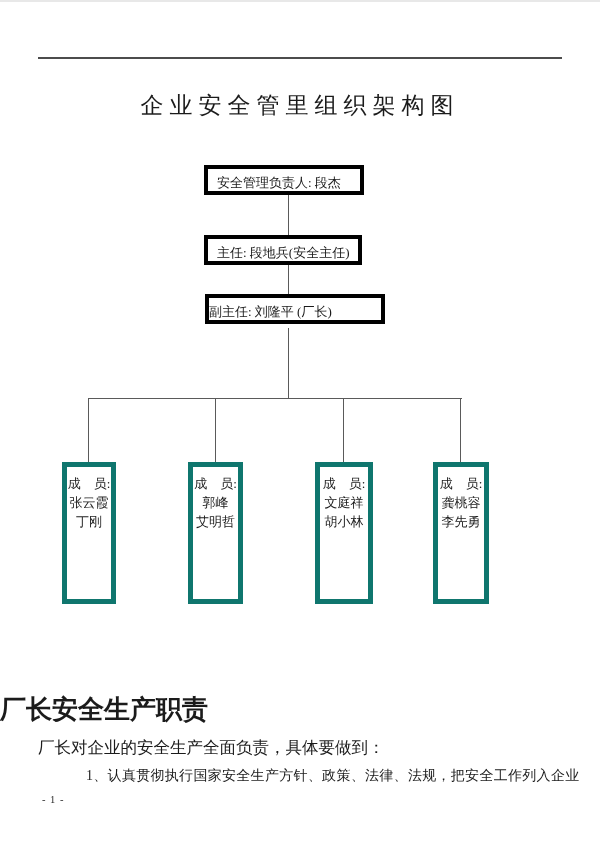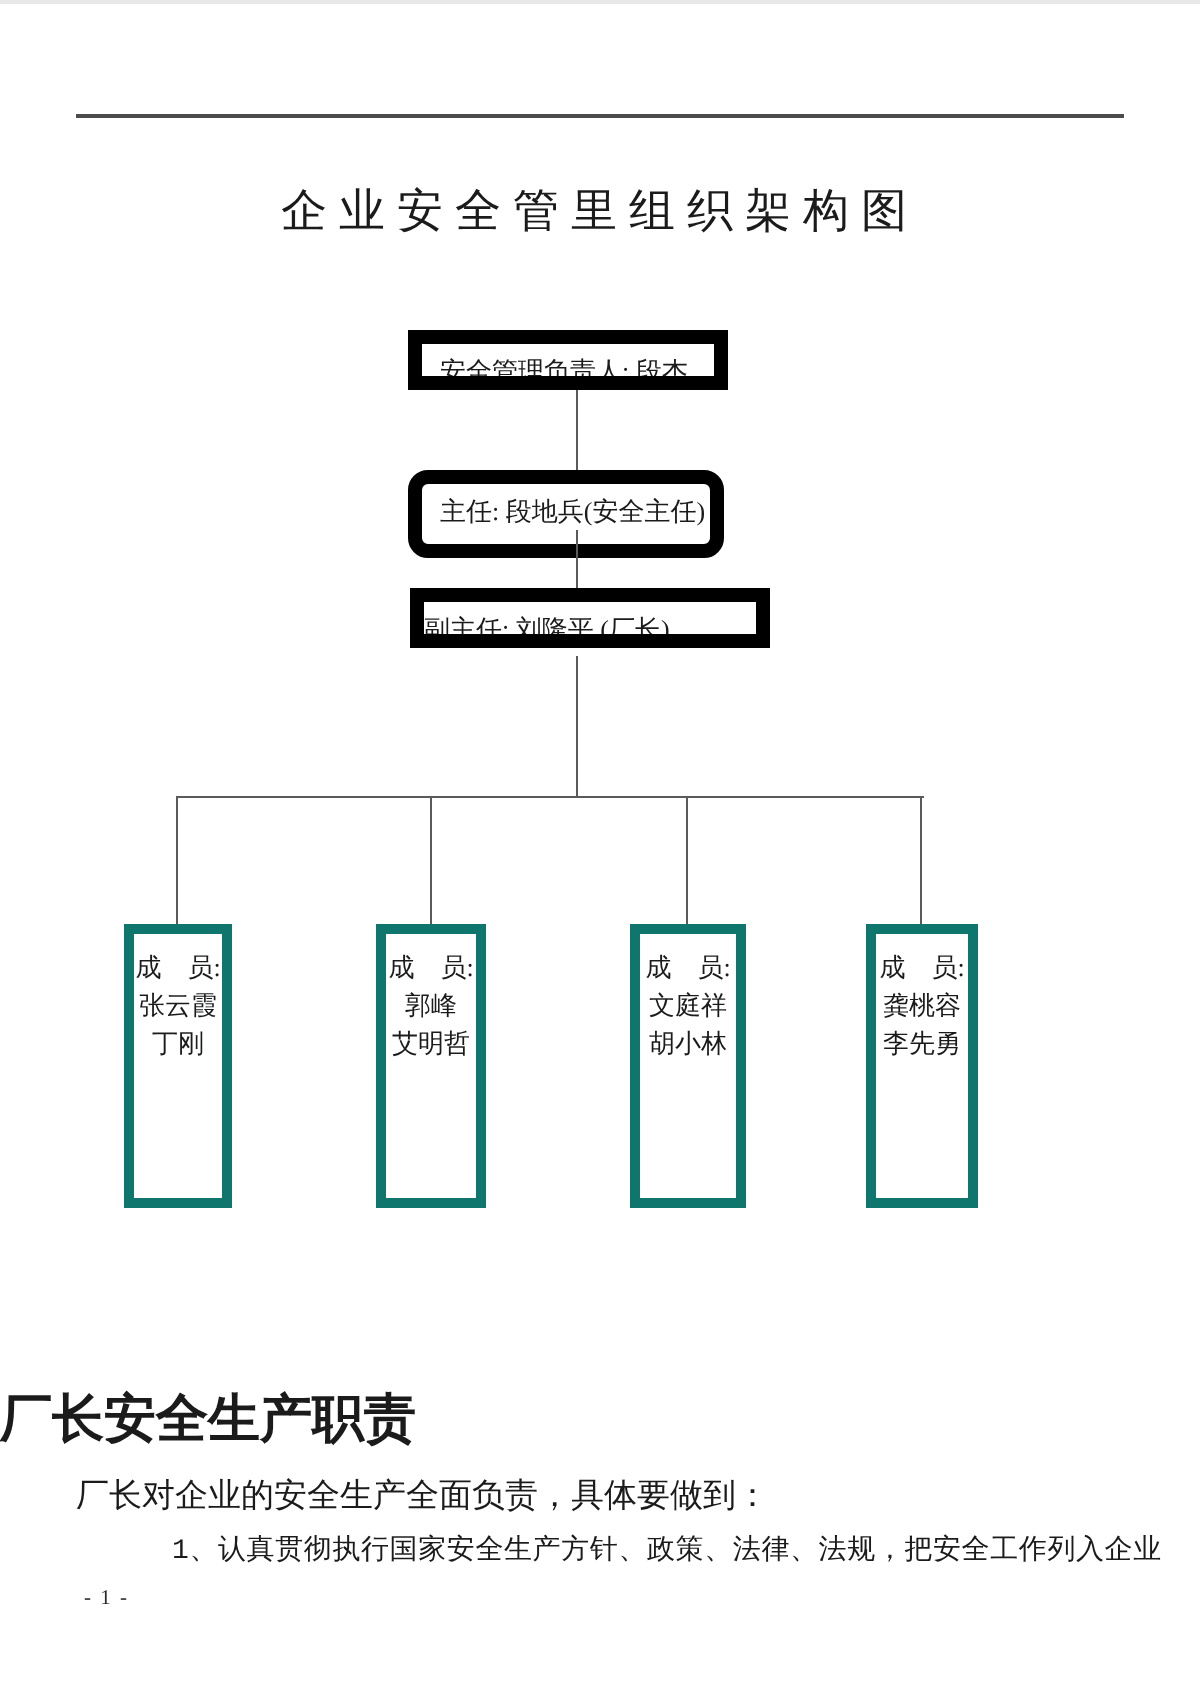--- a/index.html
+++ b/index.html
@@ -25,29 +25,29 @@
     left: 0; top: 88px;
     width: 100%;
     text-align: center;
     font-size: 23px;
     font-weight: 500;
     letter-spacing: 6px;
     white-space: nowrap;
   }
   .obox {
     position: absolute;
-    border: 7px solid #000000;
+    border: 4px solid #000000;
     background: #ffffff;
     font-size: 13px;
     line-height: 28px;
     white-space: nowrap;
     overflow: hidden;
   }
   .obox-leader  { left: 204px; top: 163px; width: 160px; height: 30px; padding-left: 9px; }
-  .obox-director{ left: 204px; top: 233px; width: 158px; height: 44px; padding-left: 9px; border-radius: 10px; }
+  .obox-director{ left: 204px; top: 233px; width: 158px; height: 30px; padding-left: 9px; }
   .obox-deputy  { left: 205px; top: 292px; width: 180px; height: 30px; }
   .vline, .hline { position: absolute; background: #5a5a5a; }
   .vline { width: 1px; }
   .hline { height: 1px; }
   .conn-1 { left: 288px; top: 193px; height: 40px; }
   .conn-2 { left: 288px; top: 263px; height: 33px; }
   .conn-3 { left: 288px; top: 326px; height: 70px; }
   .conn-h { left: 88px;  top: 396px; width: 374px; }
   .drop-1 { left: 88px;  top: 397px; height: 63px; }
   .drop-2 { left: 215px; top: 397px; height: 63px; }
@@ -87,21 +87,20 @@
   }
   .para-item {
     position: absolute;
     left: 38px; top: 762px;
     width: 540px;
     font-size: 14px;
     letter-spacing: 0.3px;
     line-height: 24px;
     text-indent: 48px;
     white-space: nowrap;
-    font-family: Liberation Mono, monospace;
   }
   .page-footer {
     position: absolute;
     left: 42px; top: 792px;
     font-size: 10.5px;
     color: #2a2a2a;
     letter-spacing: 1px;
   }
 </style>
 </head>

